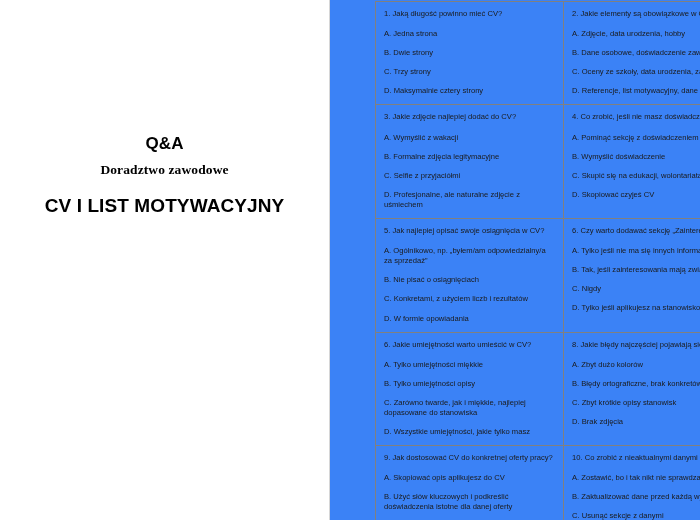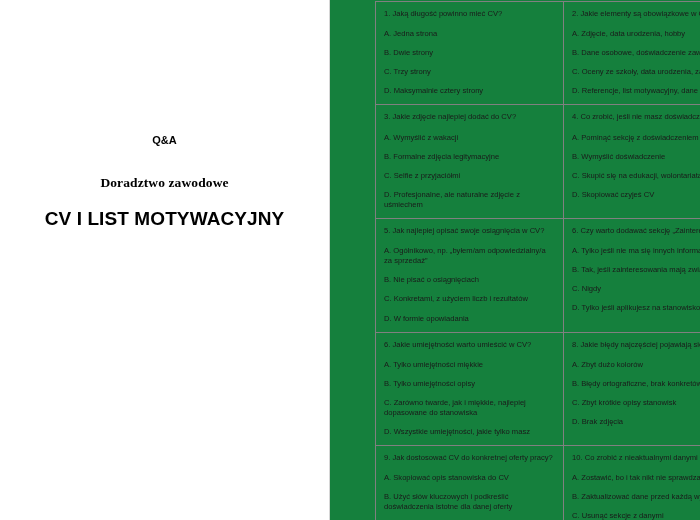--- a/index.html
+++ b/index.html
@@ -38,22 +38,22 @@
     left: 0;
     width: 329px;
     text-align: center;
   }
   .title-line {
     font-weight: bold;
     color: #000000;
     line-height: 1.0;
   }
   .title-line.l1 {
-    font-size: 11px;
-    margin-bottom: 30px;
+    font-size: 17px;
+    margin-bottom: 11px;
     letter-spacing: 0.1px;
   }
   .title-line.l2 {
     font-size: 13.5px;
     margin-bottom: 19px;
     letter-spacing: 0.1px;
     font-family: Liberation Serif, serif;
   }
   .title-line.l3 {
     font-size: 19px;
@@ -66,21 +66,21 @@
     height: 520px;
     flex: 0 0 1px;
     background: #d6d6d6;
   }
 
   
   .right-panel {
     flex: 1 1 auto;
     height: 520px;
     position: relative;
-    background: #15803d;
+    background: #3b82f6;
     overflow: hidden;
   }
 
   .qa-table {
     position: absolute;
     left: 45px;           
     top: 1px;
     width: 410px;         
     border-collapse: collapse;
     table-layout: fixed;
@@ -188,21 +188,21 @@
             <p class="opt-text">A. Zbyt dużo kolorów</p>
             <p class="opt-text">B. Błędy ortograficzne, brak konkretów, nieczytelność</p>
             <p class="opt-text">C. Zbyt krótkie opisy stanowisk</p>
             <p class="opt-text">D. Brak zdjęcia</p>
           </td>
         </tr>
 
         <tr>
           <td class="col-a">
             <p class="q-text">9. Jak dostosować CV do konkretnej oferty pracy?</p>
-            <p class="opt-text">A. Skopiować opis stanowiska do CV</p>
+            <p class="opt-text">A. Skopiować opis aplikujesz do CV</p>
             <p class="opt-text">B. Użyć słów kluczowych i podkreślić doświadczenia istotne dla danej oferty</p>
 
           </td>
           <td class="col-b">
             <p class="q-text">10. Co zrobić z nieaktualnymi danymi w CV?</p>
             <p class="opt-text">A. Zostawić, bo i tak nikt nie sprawdza</p>
             <p class="opt-text">B. Zaktualizować dane przed każdą wysyłką</p>
             <p class="opt-text">C. Usunąć sekcje z danymi</p>
 
           </td>

